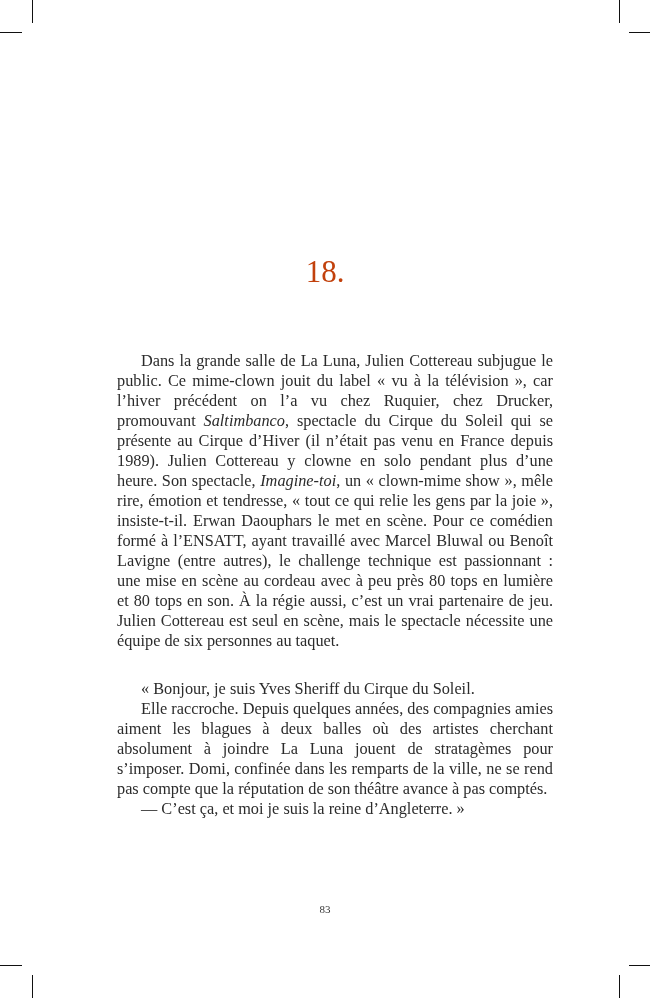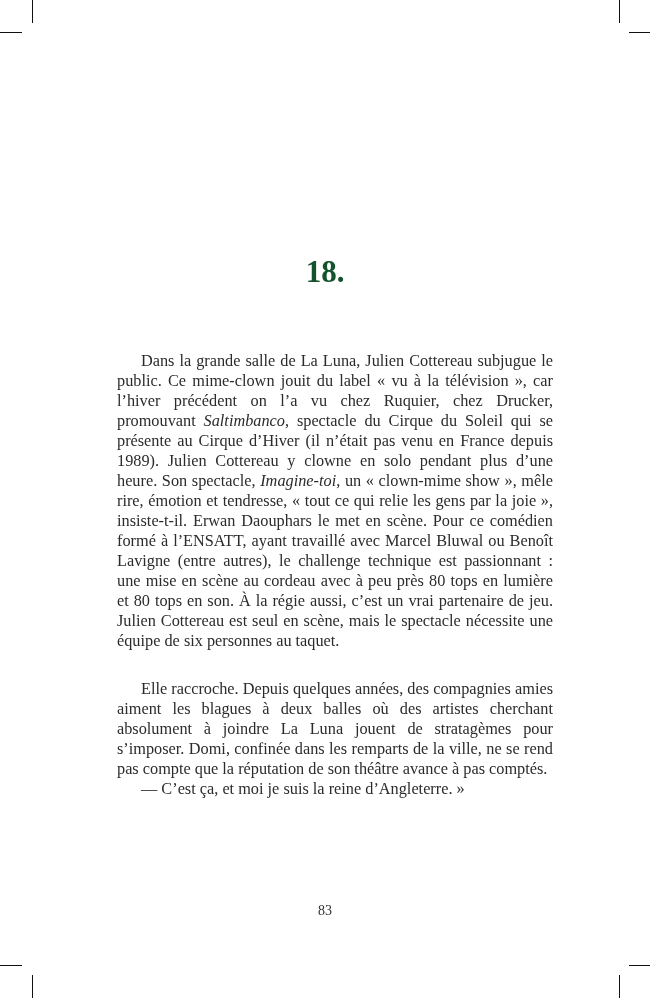--- a/index.html
+++ b/index.html
@@ -4,33 +4,33 @@
 <style>
   html, body { margin: 0; padding: 0; }
   body {
     width: 650px; height: 998px; position: relative; overflow: hidden;
     background: #ffffff; color: #2b2b2b;
     font-family: "Liberation Serif", "DejaVu Serif", serif;
   }
   .crop { position: absolute; background: #111; }
   .chapter-title {
     position: absolute; left: 0; width: 650px; top: 252px;
-    text-align: center; font-size: 31px; line-height: 40px; color: #14532d; font-weight: bold;
+    text-align: center; font-size: 31px; line-height: 40px; color: #c2410c;
   }
   .text-block {
     position: absolute; left: 117px; width: 436px;
     font-size: 16.3px; line-height: 20px; text-align: justify;
     hyphens: none;
   }
   .text-block p { margin: 0; text-indent: 24px; }
   #para1 { top: 351px; }
   #para2 { top: 679px; }
   .page-number {
     position: absolute; left: 0; width: 650px; top: 903px;
-    text-align: center; font-size: 14px; color: #333;
+    text-align: center; font-size: 11px; color: #333;
   }
   i { font-style: italic; }
 </style>
 </head>
 <body>
 
 <div class="crop" style="left:32px;top:0;width:1px;height:23px;"></div>
 <div class="crop" style="left:0;top:32px;width:22px;height:1px;"></div>
 <div class="crop" style="left:619px;top:0;width:1px;height:23px;"></div>
 <div class="crop" style="left:629px;top:32px;width:21px;height:1px;"></div>
@@ -39,17 +39,18 @@
 <div class="crop" style="left:629px;top:965px;width:21px;height:1px;"></div>
 <div class="crop" style="left:619px;top:975px;width:1px;height:23px;"></div>
 
 <div class="chapter-title">18.</div>
 
 <div class="text-block" id="para1">
   <p><span>Dans la grande salle de La Luna, Julien Cottereau subjugue le public. Ce mime-clown jouit du label « vu à la télévision », car l’hiver précédent on l’a vu chez Ruquier, chez Drucker, promouvant </span><i>Saltimbanco</i><span>, spectacle du Cirque du Soleil qui se présente au Cirque d’Hiver (il n’était pas venu en France depuis 1989). Julien Cottereau y clowne en solo pendant plus d’une heure. Son spectacle, </span><i>Imagine-toi</i><span>, un « clown-mime show », mêle rire, émotion et tendresse, « tout ce qui relie les gens par la joie », insiste-t-il. Erwan Daouphars le met en scène. Pour ce comédien formé à l’ENSATT, ayant travaillé avec Marcel Bluwal ou Benoît Lavigne (entre autres), le challenge technique est passionnant : une mise en scène au cordeau avec à peu près 80 tops en lumière et 80 tops en son. À la régie aussi, c’est un vrai partenaire de jeu. Julien Cottereau est seul en scène, mais le spectacle nécessite une équipe de six personnes au taquet.</span></p>
 </div>
 
 <div class="text-block" id="para2">
+  <p>« Bonjour, je suis Yves Sheriff du Cirque du Soleil.</p>
   <p>Elle raccroche. Depuis quelques années, des compagnies amies aiment les blagues à deux balles où des artistes cherchant absolument à joindre La Luna jouent de stratagèmes pour s’imposer. Domi, confinée dans les remparts de la ville, ne se rend pas compte que la réputation de son théâtre avance à pas comptés.</p>
   <p>— C’est ça, et moi je suis la reine d’Angleterre. »</p>
 </div>
 
 <div class="page-number">83</div>
 
 </body></html>

